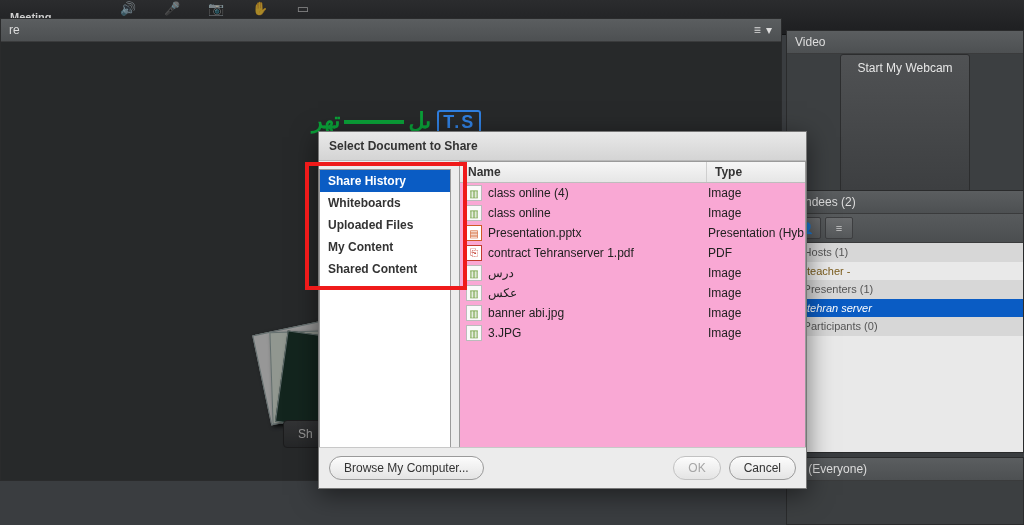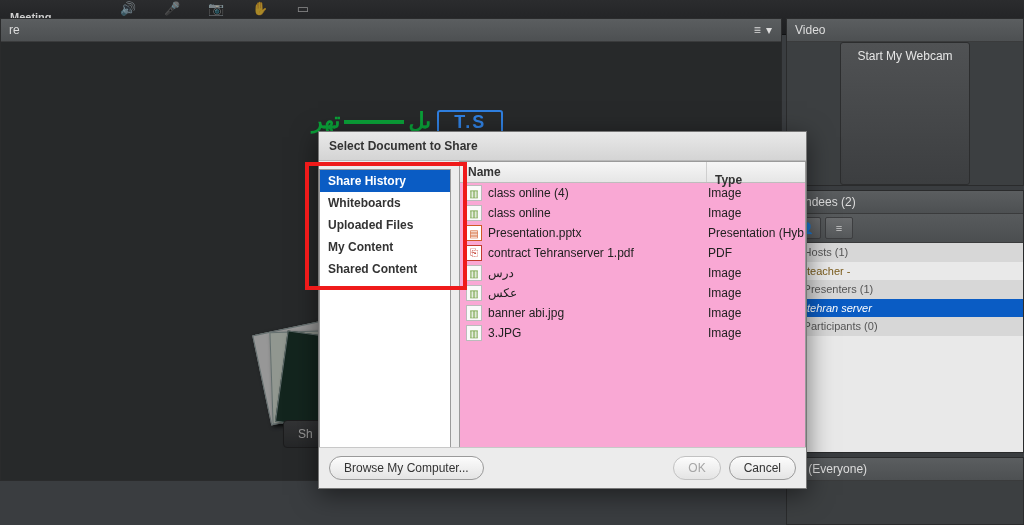--- a/index.html
+++ b/index.html
@@ -28,21 +28,21 @@
   .stack{position:absolute;left:0;top:0;width:100px;height:100px;}
   .sheet{position:absolute;width:70px;height:90px;background:#e8e8e8;border:1px solid #9aa;
     box-shadow:2px 2px 4px rgba(0,0,0,.5);transform:rotate(-12deg);}
   .sheet.s2{transform:rotate(-2deg);left:10px;top:4px;background:#dfe8dd;}
   .sheet.s3{transform:rotate(8deg);left:20px;top:8px;background:#1e3a2f;}
   .share-btn{position:absolute;left:282px;top:378px;padding:6px 14px;
     background:linear-gradient(#4e5052,#3a3c3e);border:1px solid #2b2c2d;
     border-radius:4px;color:#e6e6e6;font-size:12px;}
 
   
-  .video-pod{left:786px;top:0;right:0;height:166px;width:auto;}
+  .video-pod{left:786px;top:12px;right:0;height:166px;width:auto;}
   .video-pod .pod-body{display:flex;justify-content:center;}
   .webcam-btn{padding:6px 16px;background:linear-gradient(#505254,#3c3e40);
     border:1px solid #2c2d2e;border-radius:3px;color:#e6e6e6;font-size:12px;}
   .att-pod{left:786px;top:172px;right:0;height:261px;width:auto;}
   .att-toolbar{height:28px;background:linear-gradient(#585b5d,#4b4e50);
     border-bottom:1px solid #3a3b3c;display:flex;align-items:center;padding:0 6px;gap:4px;}
   .tb-btn{width:26px;height:20px;background:linear-gradient(#6a6c6e,#55585a);
     border:1px solid #3d3e40;border-radius:2px;display:flex;align-items:center;
     justify-content:center;color:#cfcfcf;font-size:11px;}
   .att-list{position:absolute;top:52px;left:0;right:0;bottom:0;background:#e9e9e9;
@@ -52,21 +52,21 @@
   .att-row.sel{background:#0a5cc4;color:#fff;font-style:italic;}
   .att-row .bullet{position:absolute;left:6px;top:4px;width:8px;height:8px;}
   .chat-pod{left:786px;top:439px;right:0;bottom:0;height:auto;width:auto;}
 
   
   .watermark{position:absolute;left:312px;top:90px;font-size:22px;font-weight:bold;
     color:#0aa038;letter-spacing:2px;z-index:5;pointer-events:none;}
   .watermark .bar{display:inline-block;width:60px;height:4px;background:#0aa038;
     vertical-align:middle;margin:0 4px;}
   .watermark .box{display:inline-block;border:2px solid #2f7fe0;color:#2f7fe0;
-    padding:0 15px;font-size:18px;border-radius:3px;}
+    padding:0 4px;font-size:18px;border-radius:3px;}
 
   
   .dialog{position:absolute;left:318px;top:113px;width:487px;height:356px;
     background:#ececec;border:1px solid #777;box-shadow:0 6px 24px rgba(0,0,0,.5);
     z-index:10;}
   .dlg-title{height:28px;background:linear-gradient(#e9e9e9,#d4d4d4);
     border-bottom:1px solid #b8b8b8;line-height:28px;padding:0 10px;
     font-weight:bold;color:#333;}
   .dlg-body{position:absolute;top:29px;left:0;right:0;bottom:40px;padding:10px;}
   .dlg-footer{position:absolute;left:0;right:0;bottom:0;height:40px;
@@ -80,21 +80,21 @@
   .sidelist{position:absolute;left:0;top:8px;width:130px;bottom:0;
     background:#fff;border:1px solid #9a9a9a;}
   .sidelist .item{padding:4px 8px;font-weight:bold;color:#333;}
   .sidelist .item.sel{background:#0a5cc4;color:#fff;}
 
   .filetable{position:absolute;left:140px;right:0;top:0;bottom:0;
     background:#f9a8d4;border:1px solid #9a9a9a;overflow:hidden;}
   .ft-head{display:flex;height:20px;background:linear-gradient(#f6f6f6,#e6e6e6);
     border-bottom:1px solid #bdbdbd;font-weight:bold;color:#333;}
   .ft-head .c-name{flex:0 0 230px;padding:3px 8px;border-right:1px solid #cfcfcf;}
-  .ft-head .c-type{flex:1;padding:11px 8px;}
+  .ft-head .c-type{flex:1;padding:3px 8px;}
   .ft-row{display:flex;height:20px;align-items:center;}
   .ft-row .c-name{flex:0 0 230px;padding:0 6px;display:flex;align-items:center;gap:6px;
     white-space:nowrap;overflow:hidden;}
   .ft-row .c-type{flex:1;padding:0 6px;white-space:nowrap;overflow:hidden;}
   .ficon{width:14px;height:14px;flex:0 0 14px;display:inline-flex;align-items:center;
     justify-content:center;font-size:10px;border:1px solid #bbb;background:#fafafa;
     color:#777;}
   .ficon.img{color:#6b9c3a;}
   .ficon.pdf{background:#fff;color:#c23b2e;border-color:#c23b2e;}
   .ficon.ppt{background:#fff;color:#d05a26;border-color:#d05a26;}

